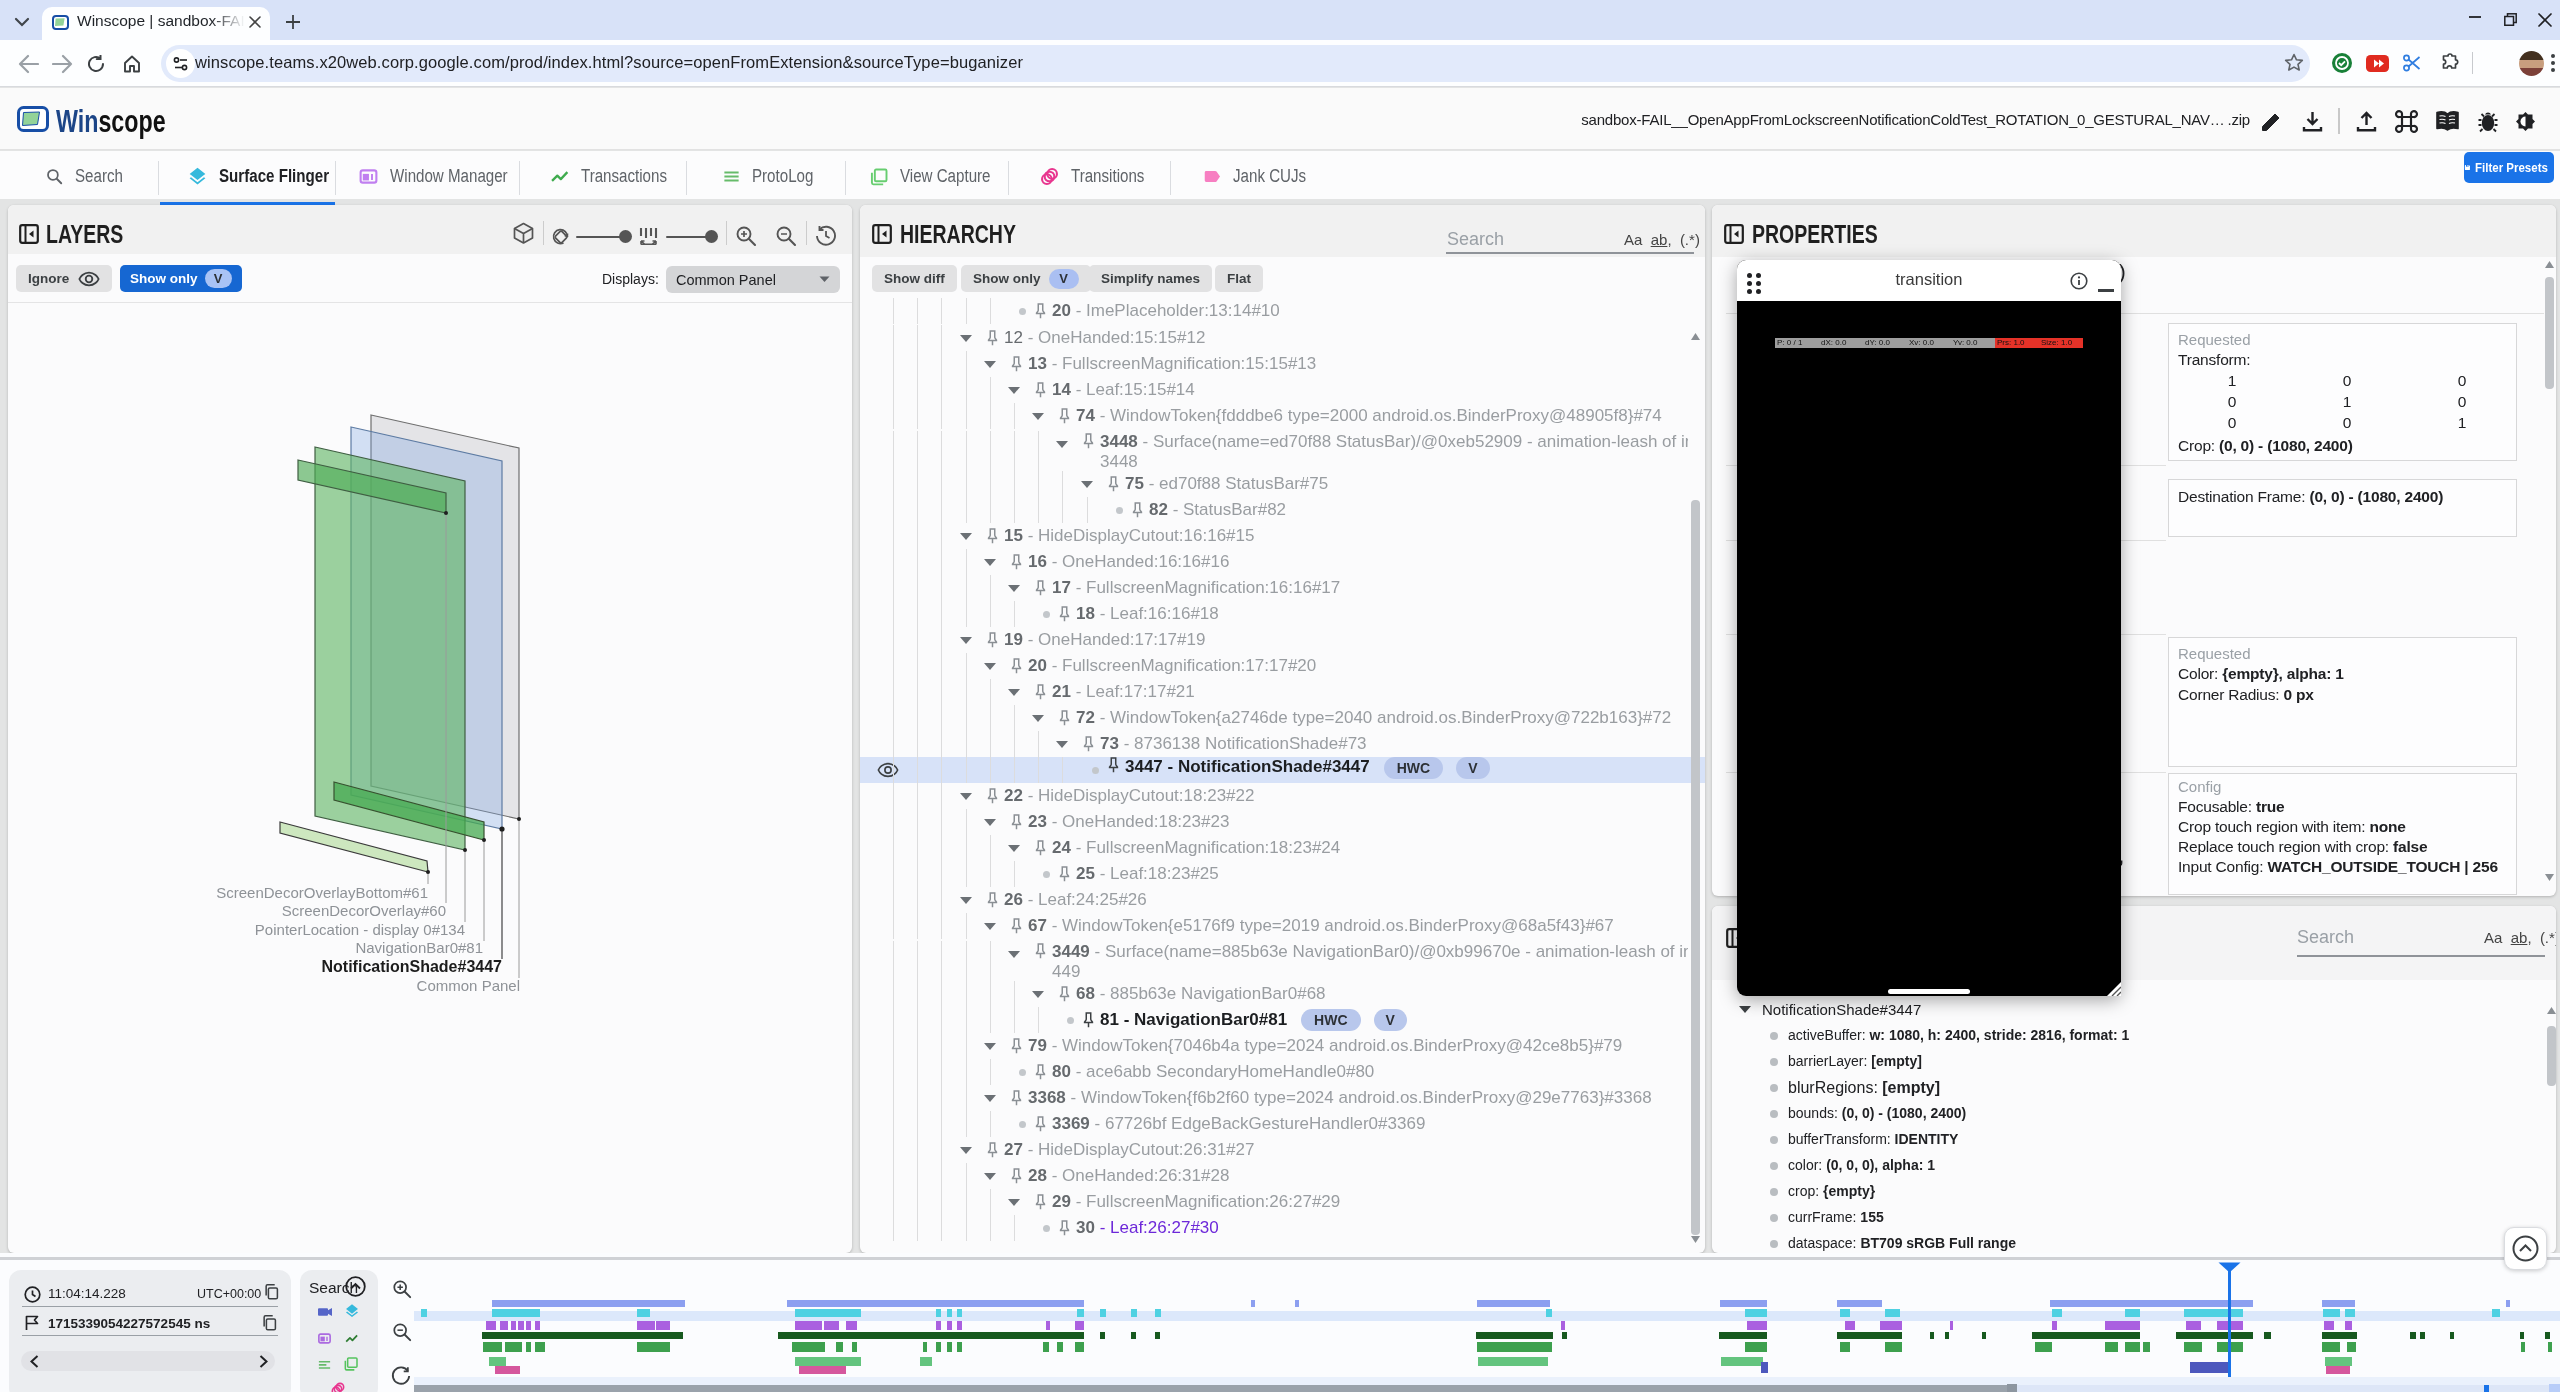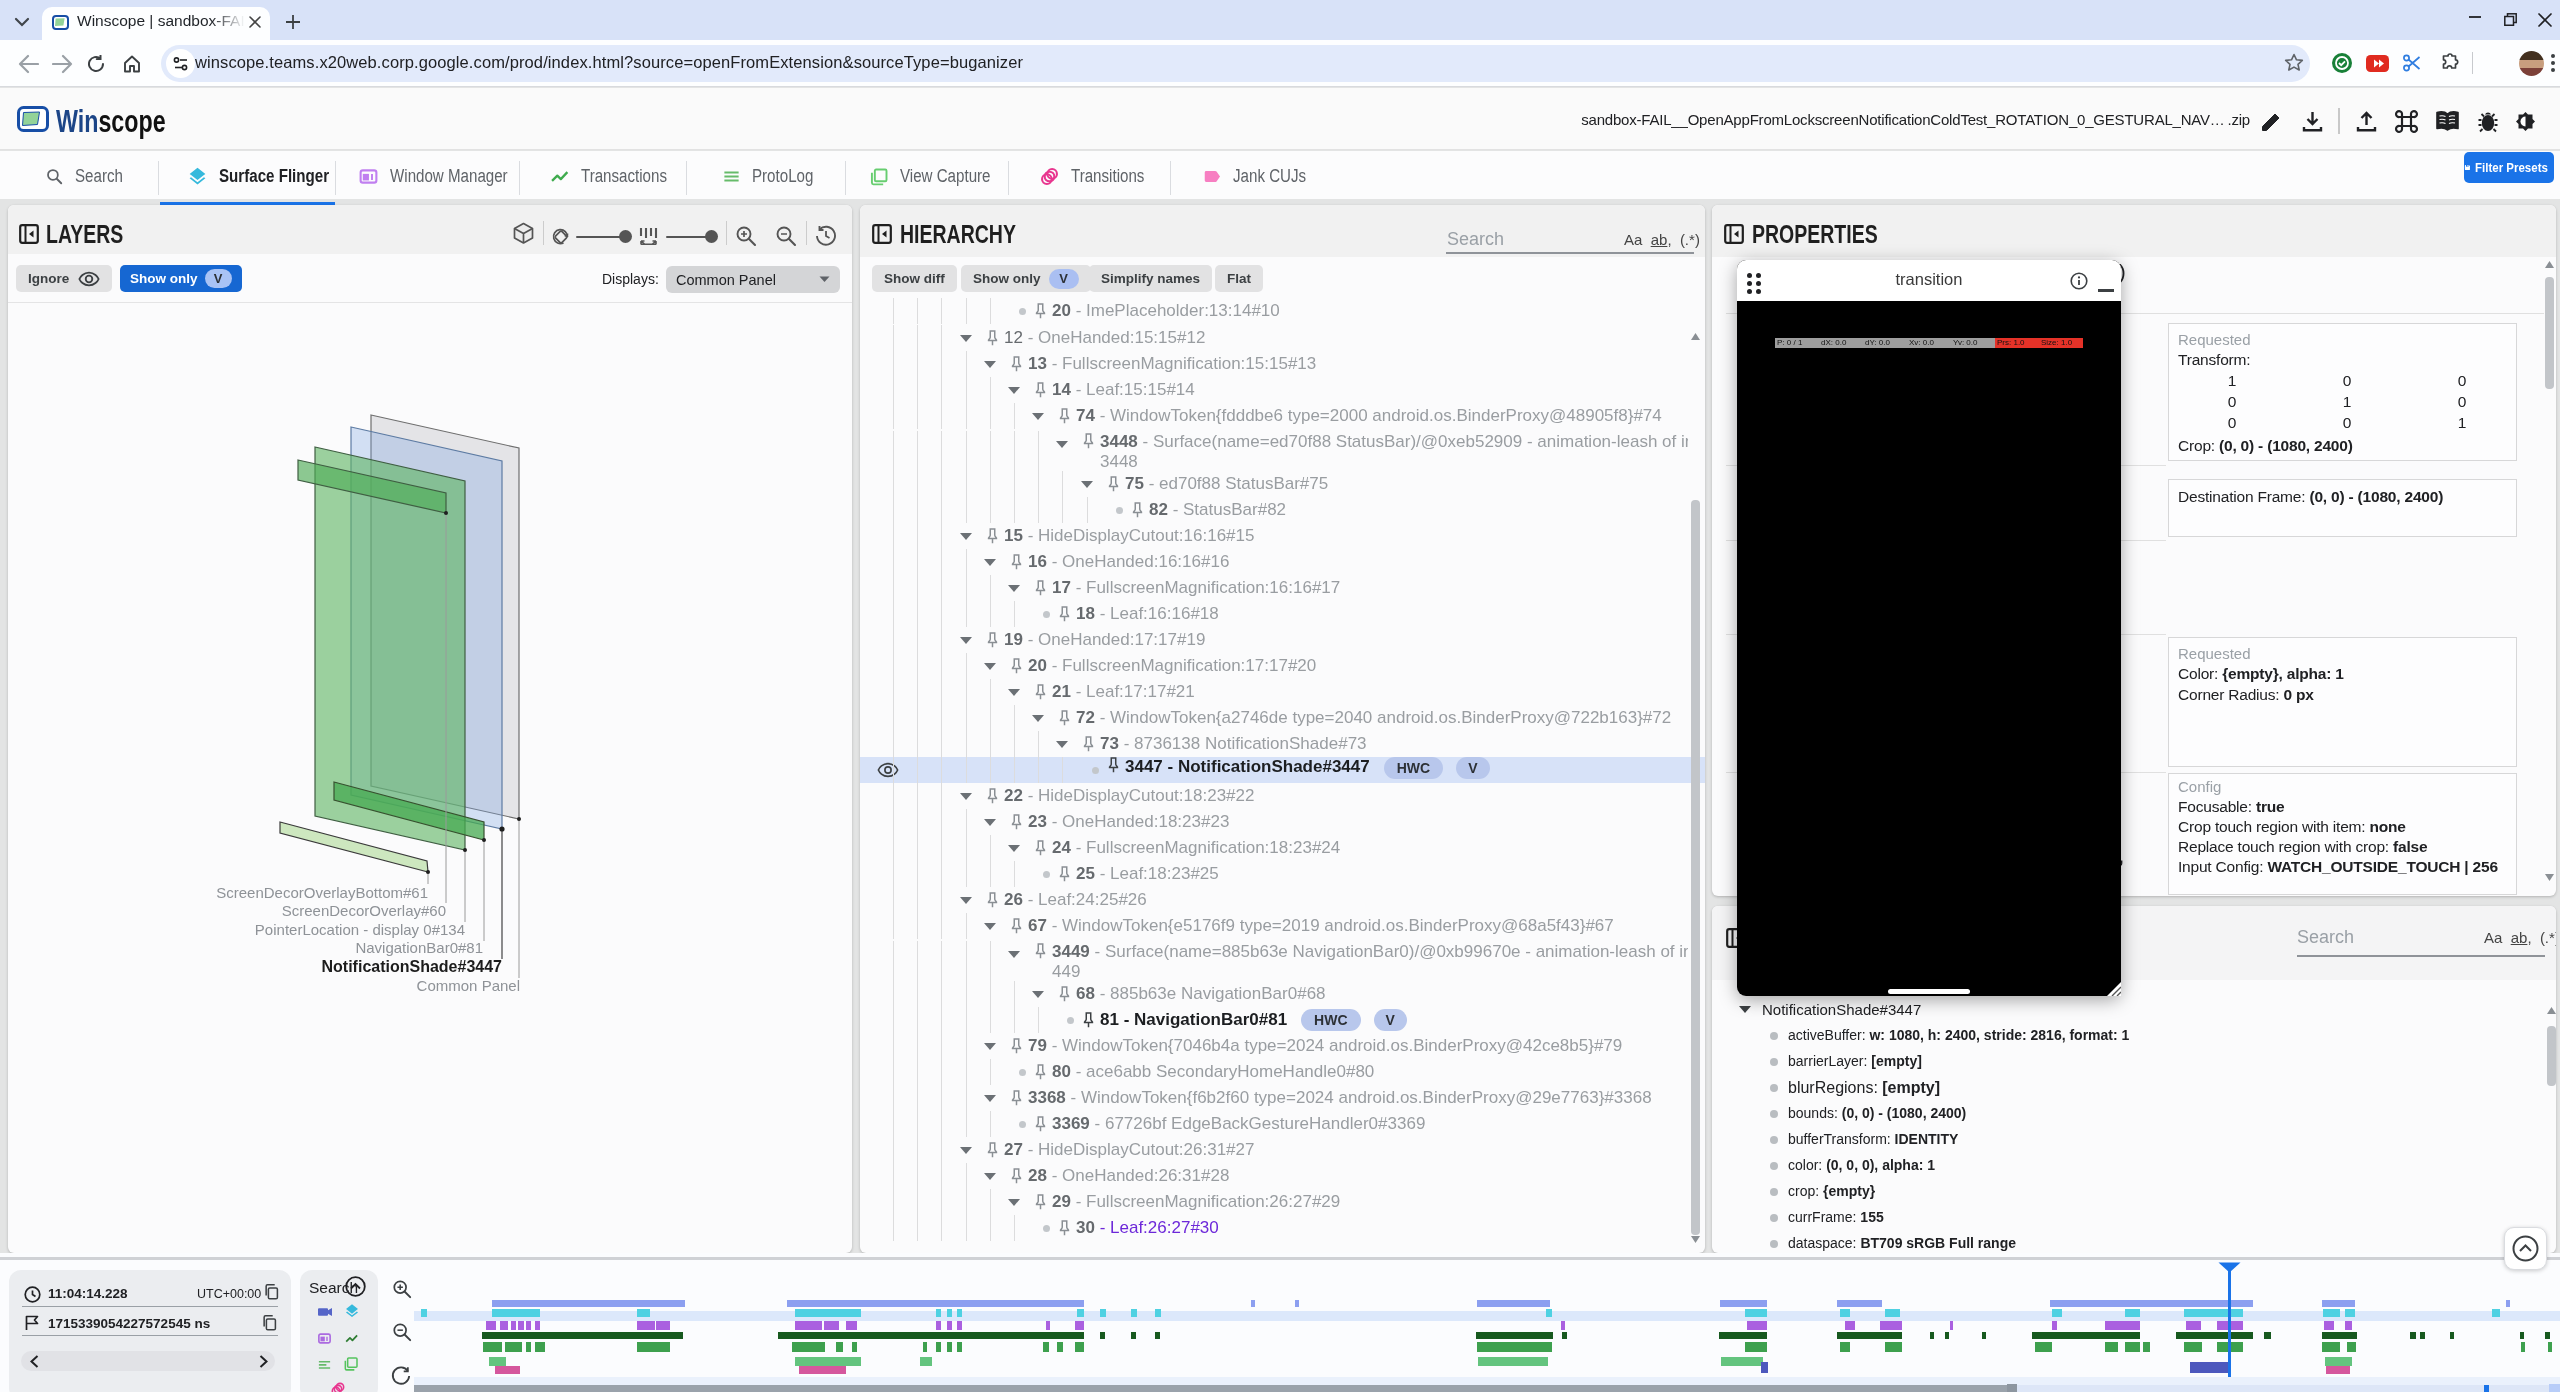--- a/index.html
+++ b/index.html
@@ -980,21 +980,21 @@
       <path d="M5 14 L14 5 M10 14 L14 10" stroke="#555" stroke-width="1.4"></path>
     </svg>
   </div>
 <div id="timeline"></div>
 <div class="abs" style="left:0;top:1257px;width:2560px;height:2.5px;background:#cfd1d5"></div>
 <div class="tlcard" style="left:9px;top:1270px;width:282px;height:130px">
 <svg class="abs" style="left:15px;top:16px" width="17" height="17" viewBox="0 0 17 17">
       <circle cx="8.5" cy="8.5" r="7.3" fill="none" stroke="#202124" stroke-width="1.7"></circle>
       <path d="M8.5 4.5 V8.5 L11.5 10.5" stroke="#202124" stroke-width="1.7" fill="none"></path>
     </svg>
-<div class="abs" style="left:39px;top:16px;font-size:13.5px;font-weight:bold;color:#202124">11:04:14.228</div>
+<div class="abs" style="left:39px;top:16px;font-size:13.5px;font-weight:normal;color:#202124">11:04:14.228</div>
 <div class="abs" style="left:188px;top:17px;font-size:12.5px;color:#202124">UTC+00:00</div>
 <svg class="abs" style="left:254px;top:13px" width="18" height="18" viewBox="0 0 20 20">
       <rect x="6" y="5.5" width="10" height="12" rx="1.5" fill="none" stroke="#3c4043" stroke-width="1.7"></rect>
       <path d="M3.5 14 V3.5 a1.5 1.5 0 0 1 1.5-1.5 H13" fill="none" stroke="#3c4043" stroke-width="1.7"></path>
     </svg>
 <div class="abs" style="left:13px;top:35.5px;width:256px;height:1px;background:#9aa0a6"></div>
 <svg class="abs" style="left:16px;top:45px" width="14" height="16" viewBox="0 0 14 16">
       <path d="M1.5 15 V1.5 H12.5 L9.5 5 L12.5 8.5 H1.5" fill="none" stroke="#202124" stroke-width="1.7" stroke-linejoin="round"></path>
     </svg>
 <div class="abs" style="left:39px;top:46px;font-size:13.5px;font-weight:bold;color:#202124">1715339054227572545 ns</div>

